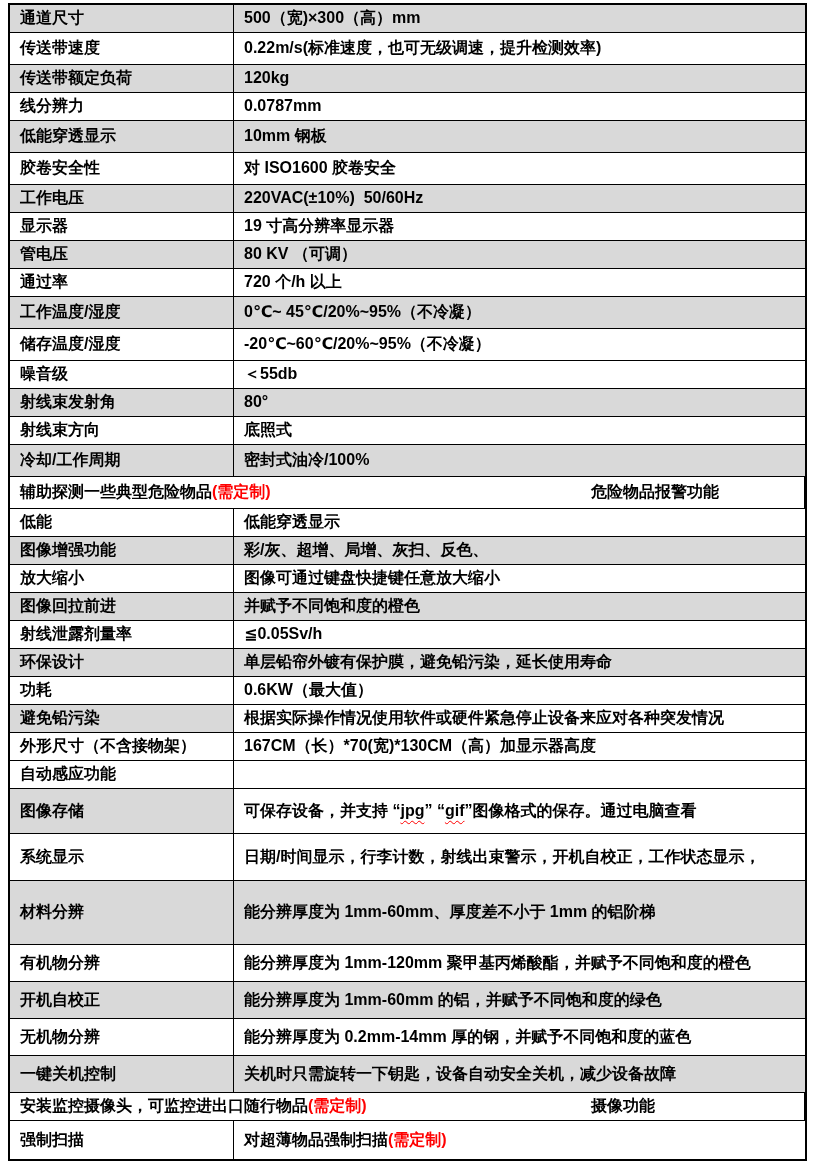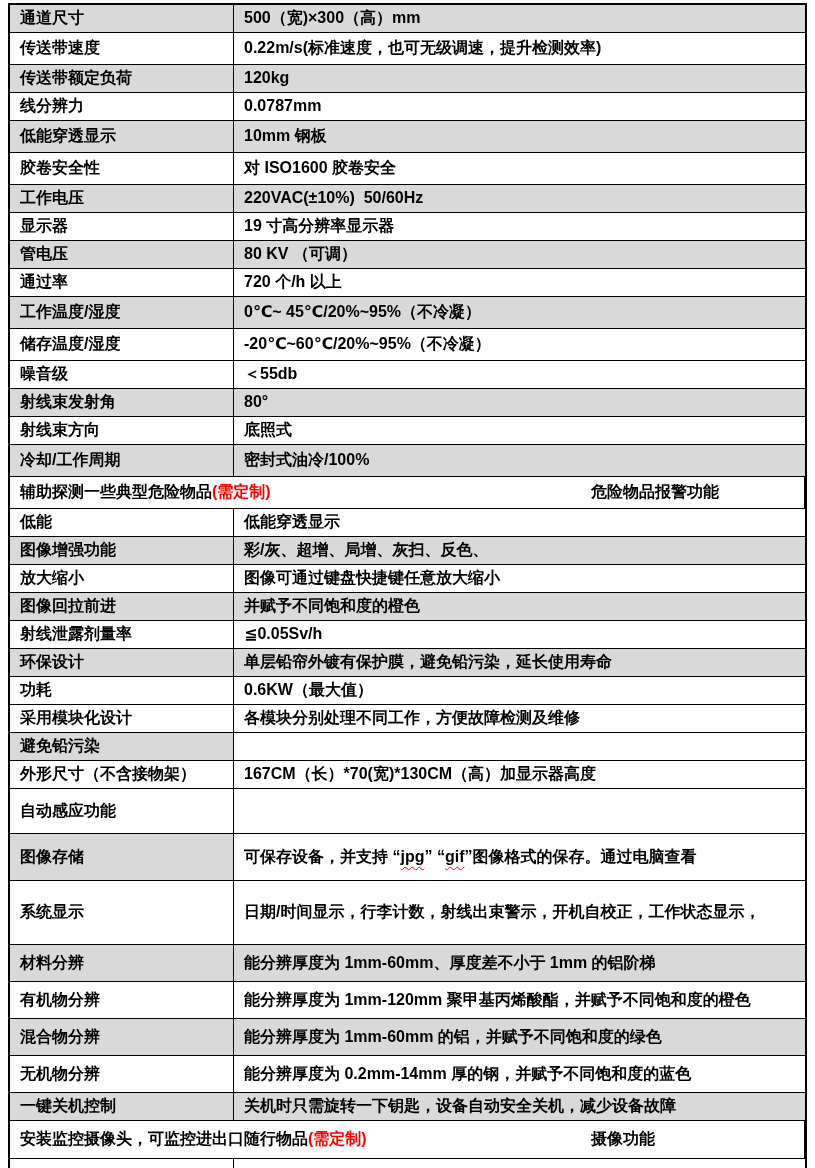--- a/index.html
+++ b/index.html
@@ -250,31 +250,26 @@
     </div>
     <div class="row">
       <div class="cell label-cell">
         <span>功耗</span>
       </div>
       <div class="cell value-cell">
         <span><span>0.6KW（最大值）</span></span>
       </div>
     </div>
     <div class="row">
-      <div class="cell label-cell">
-        <span>采用模块化设计</span>
-      </div>
-      <div class="cell value-cell">
-        <span><span>各模块分别处理不同工作，方便故障检测及维修</span></span>
-      </div>
-    </div>
-    <div class="row">
       <div class="cell label-cell shaded">
         <span>避免铅污染</span>
       </div>
+      <div class="cell value-cell">
+        <span><span>根据实际操作情况使用软件或硬件紧急停止设备来应对各种突发情况</span></span>
+      </div>
     </div>
     <div class="row">
       <div class="cell label-cell">
         <span>外形尺寸（不含接物架）</span>
       </div>
       <div class="cell value-cell">
         <span><span>167CM（长）*70(宽)*130CM（高）加显示器高度</span></span>
       </div>
     </div>
     <div class="row">
@@ -309,21 +304,21 @@
     <div class="row">
       <div class="cell label-cell">
         <span>有机物分辨</span>
       </div>
       <div class="cell value-cell">
         <span><span>能分辨厚度为 1mm-120mm 聚甲基丙烯酸酯，并赋予不同饱和度的橙色</span></span>
       </div>
     </div>
     <div class="row">
       <div class="cell label-cell shaded">
-        <span>混合物分辨</span>
+        <span>开机自校正</span>
       </div>
       <div class="cell value-cell shaded">
         <span><span>能分辨厚度为 1mm-60mm 的铝，并赋予不同饱和度的绿色</span></span>
       </div>
     </div>
     <div class="row">
       <div class="cell label-cell">
         <span>无机物分辨</span>
       </div>
       <div class="cell value-cell">

